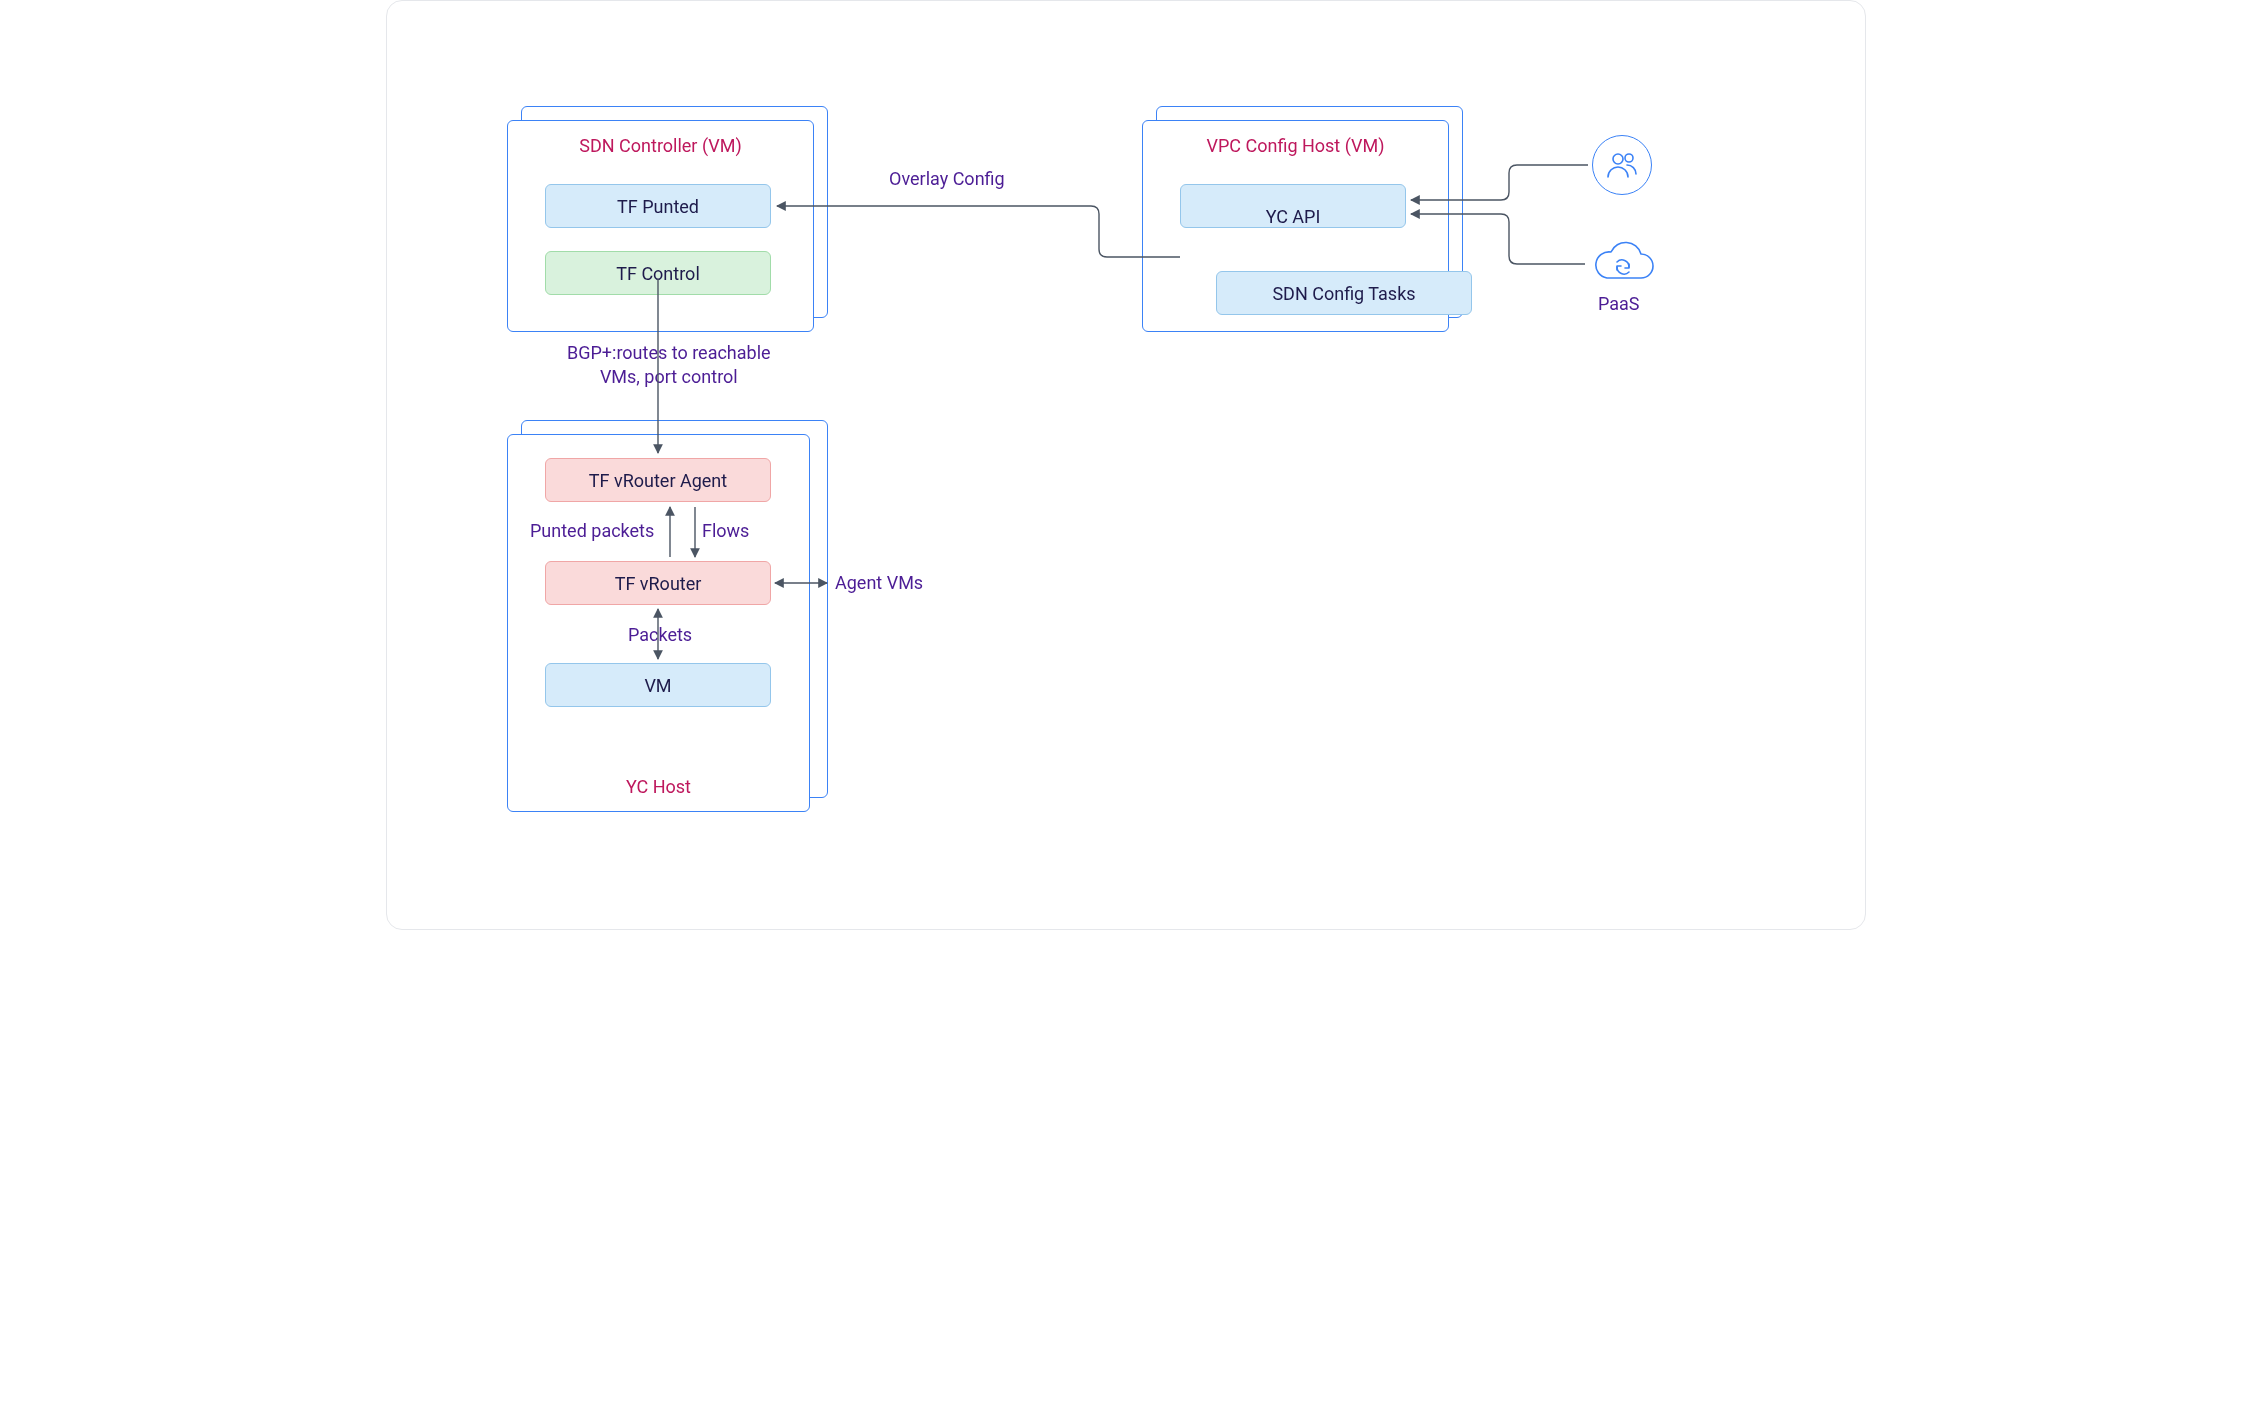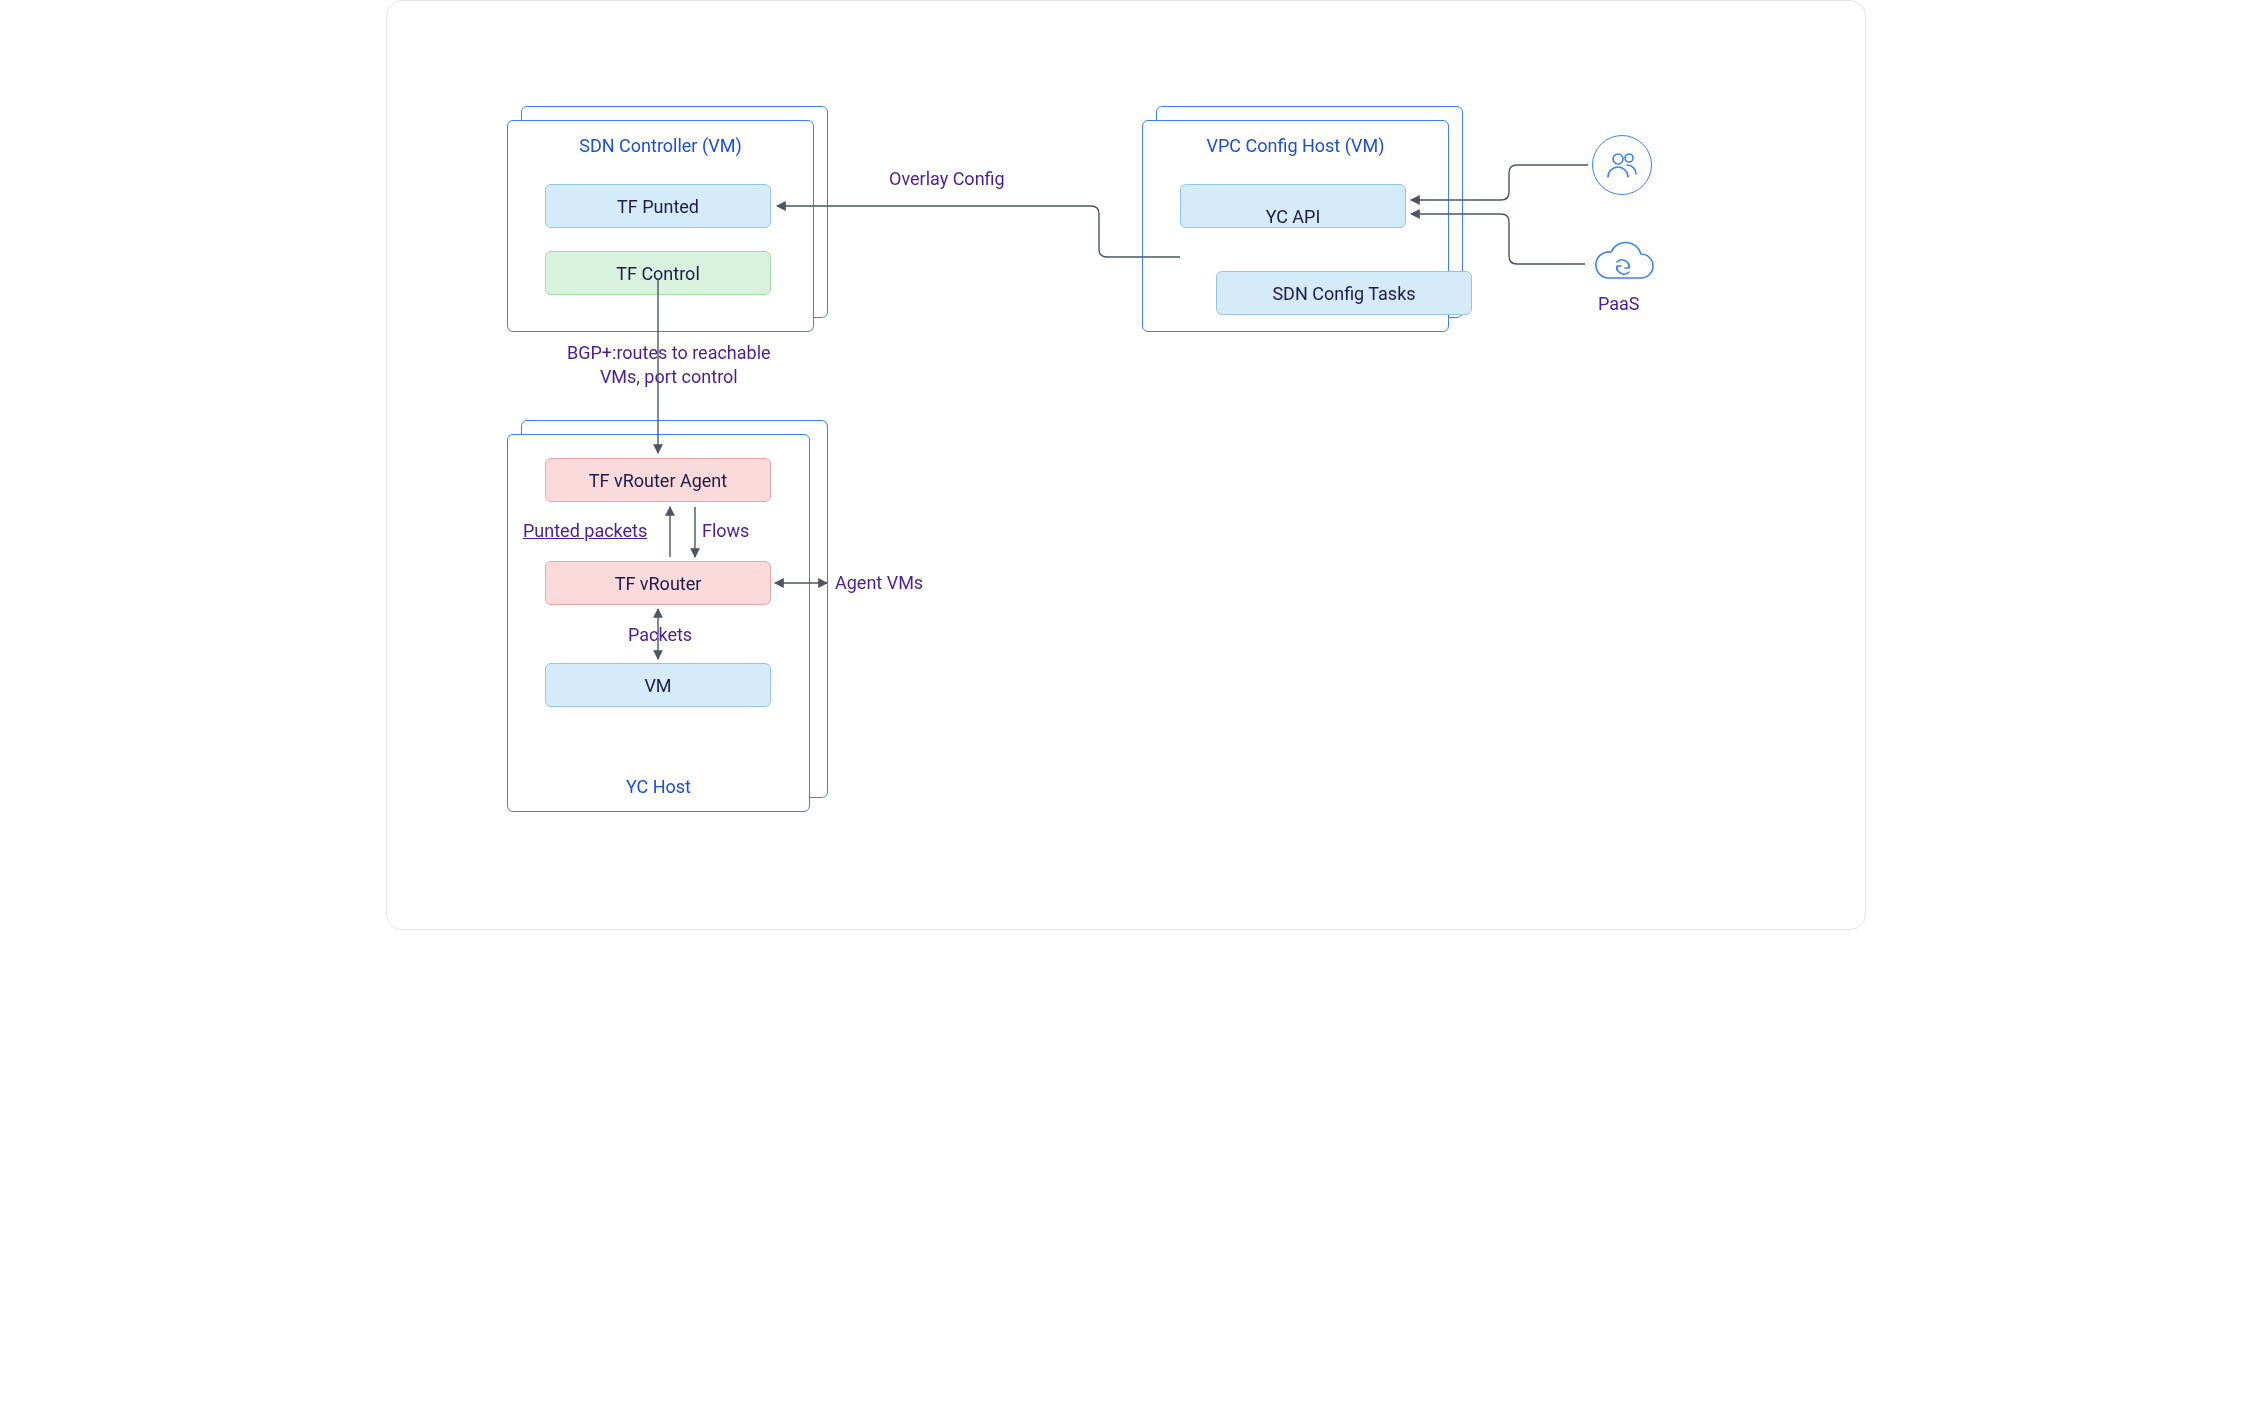--- a/index.html
+++ b/index.html
@@ -26,21 +26,21 @@
     background: #ffffff;
     box-sizing: border-box;
   }
   .group-title {
     position: absolute;
     top: 14px;
     left: 0;
     right: 0;
     text-align: center;
     font-size: 18px;
-    color: #1d4ed8;
+    color: #be185d;
     font-weight: 400;
   }
   .chip {
     position: absolute;
     border: 1px solid;
     border-radius: 6px;
     display: flex;
     align-items: center;
     justify-content: center;
     font-size: 18px;
@@ -136,21 +136,21 @@
         <path d="M42 24l0 4l-4 0"></path>
         <path d="M30 30l0-4l4 0"></path>
       </g>
     </svg>
   </div>
   <div class="label" style="left:1211px; top:292px;">PaaS</div>
 
   <div class="label" style="left:502px; top:167px;">Overlay Config</div>
   <div class="label" style="left:180px; top:340px; line-height:1.35;">BGP+:routes to reachable
 VMs, port control</div>
-  <div class="label" style="left:136px; top:519px;text-decoration:underline;">Punted packets</div>
+  <div class="label" style="left:143px; top:519px;">Punted packets</div>
   <div class="label" style="left:315px; top:519px;">Flows</div>
   <div class="label" style="left:241px; top:623px;">Packets</div>
   <div class="label" style="left:448px; top:571px;">Agent VMs</div>
 
   <svg class="connectors">
     <defs>
       <marker id="arrow" viewBox="0 0 10 10" refX="9" refY="5" markerWidth="7" markerHeight="7" orient="auto-start-reverse">
         <path d="M 0 0 L 10 5 L 0 10 z" fill="#4b5563"></path>
       </marker>
     </defs>

